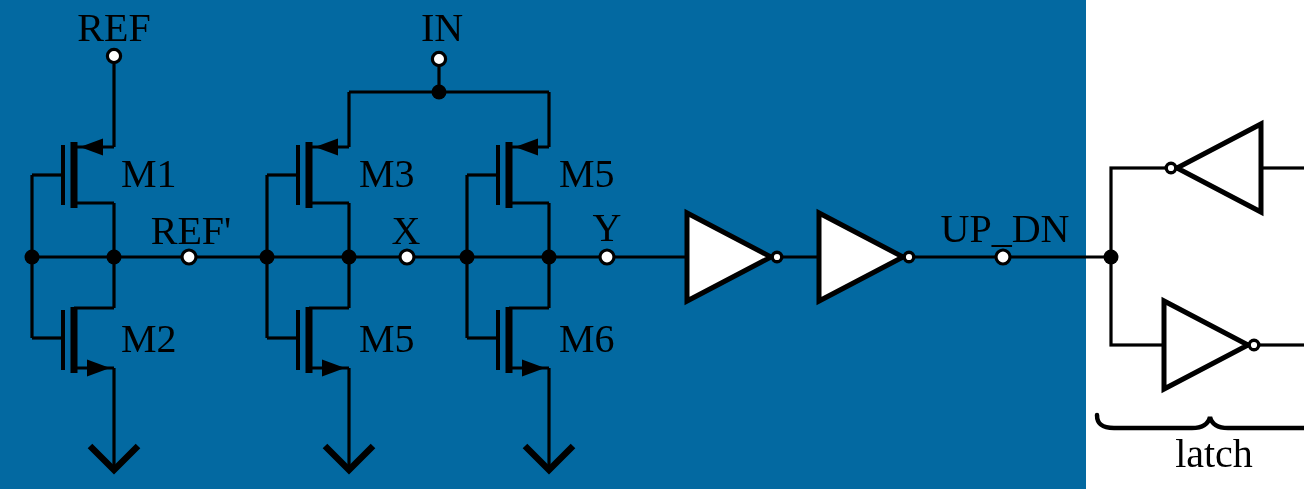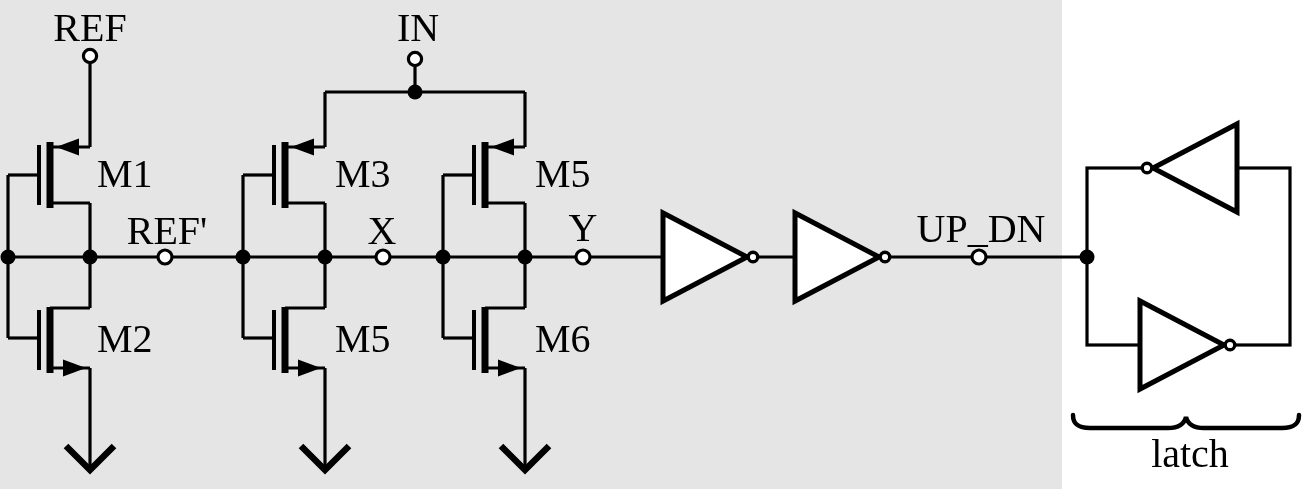--- a/index.html
+++ b/index.html
@@ -8,21 +8,22 @@
     background: #ffffff;
     width: 1304px;
     height: 489px;
     overflow: hidden;
     font-family: "Liberation Serif", "DejaVu Serif", serif;
   }
   #stage {
     position: relative;
     width: 1062px;
     height: 489px;
-    background: #e5e5e5;
+    background: #0369a1;
+    padding-left: 24px;
   }
   svg { display: block; }
   .wire   { stroke: #000000; stroke-width: 3.2; fill: none; }
   .bar-g  { stroke: #000000; stroke-width: 4;   fill: none; }
   .bar-c  { stroke: #000000; stroke-width: 7;   fill: none; }
   .arrow  { fill: #000000; stroke: none; }
   .gndarr { stroke: #000000; stroke-width: 6.5; fill: none; stroke-linecap: butt; }
   .dot    { fill: #000000; stroke: none; }
   .term   { fill: #ffffff; stroke: #000000; stroke-width: 3.2; }
   .invtri { fill: #ffffff; stroke: #000000; stroke-width: 5; stroke-linejoin: miter; }

